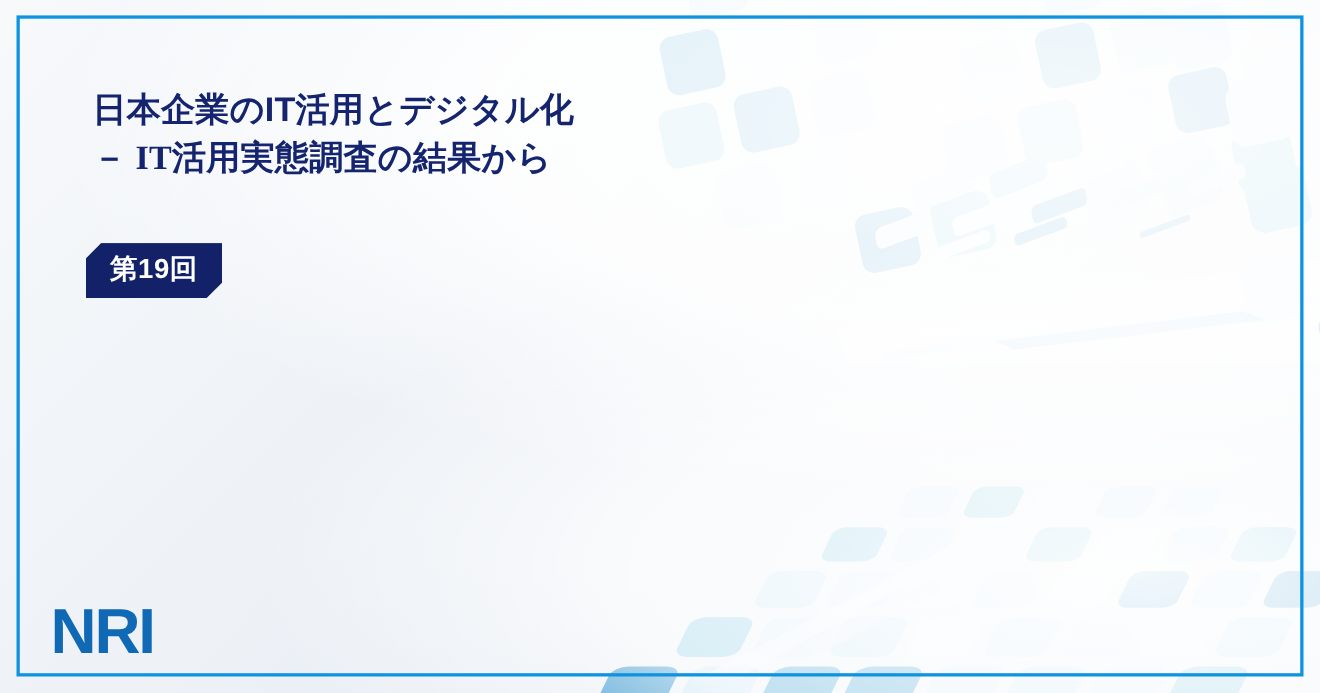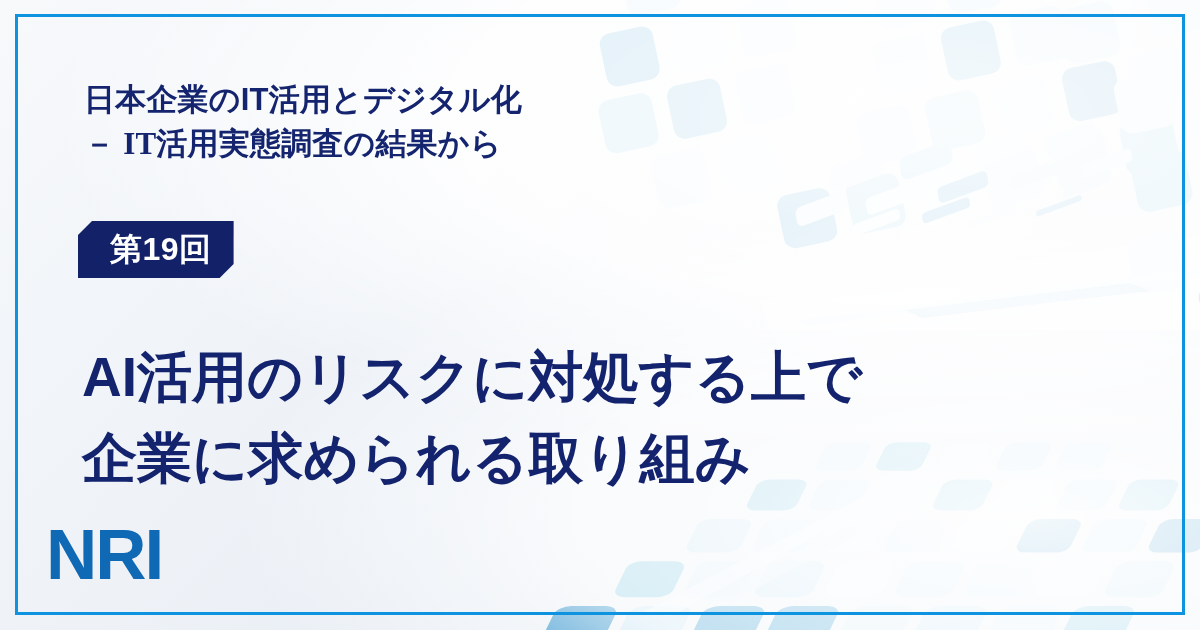--- a/index.html
+++ b/index.html
@@ -35,34 +35,34 @@
   .subtitle{
     position:absolute;left:84px;top:78px;width:640px;
     color:#15246e;font-weight:bold;font-size:31px;line-height:1.42;
     letter-spacing:.2px;
   }
   .subtitle .l2{display:block;font-family:Liberation Serif, serif;}
   .badge-wrap{position:absolute;left:78px;top:221px;}
   .badge{
     position:relative;display:inline-block;
     background:#122168;color:#ffffff;
-    font-size:32px;font-weight:bold;line-height:1;
-    padding:12px 22px 13px 32px;
+    font-size:25px;font-weight:bold;line-height:1;
+    padding:12px 22px 13px 22px;
     clip-path:polygon(14px 0, 100% 0, 100% calc(100% - 14px), calc(100% - 14px) 100%, 0 100%, 0 14px);
     letter-spacing:.5px;
   }
   .title{
     position:absolute;left:82px;top:300px;width:960px;
     color:#14236d;font-weight:bold;font-size:55px;line-height:1.48;
     letter-spacing:0px;
   }
   .title .tl{display:block;white-space:nowrap;}
   .logo{
-    position:absolute;left:46px;top:519px;
-    color:#1069b4;font-weight:bold;font-size:71px;line-height:1;
+    position:absolute;left:46px;top:546px;
+    color:#1069b4;font-weight:bold;font-size:58px;line-height:1;
     letter-spacing:-2px;font-family:"Liberation Sans","DejaVu Sans",sans-serif;
   }
 </style>
 </head>
 <body>
 
 <div id="stage">
 
   <div class="mosaic">
     <svg viewBox="0 0 1200 630" xmlns="http://www.w3.org/2000/svg">
@@ -236,21 +236,17 @@
 
     <div class="subtitle">
       <span class="l1">日本企業のIT活用とデジタル化</span>
       <span class="l2">－ IT活用実態調査の結果から</span>
     </div>
 
     <div class="badge-wrap">
       <span class="badge">第19回</span>
     </div>
 
-    <h1 class="title">
-      <span class="tl">AI活用のリスクに対処する上で</span>
-      <span class="tl">企業に求められる取り組み</span>
-    </h1>
 
     <div class="logo">NRI</div>
 
   </div>
 </div>
 
 </body></html>

